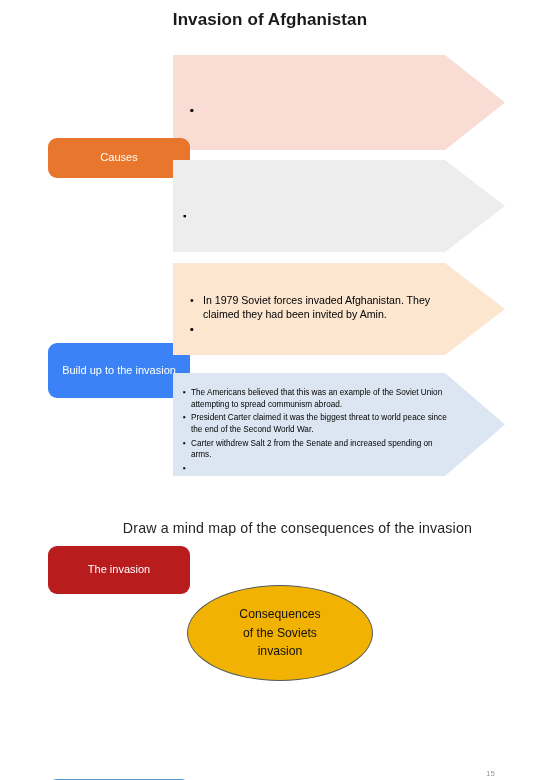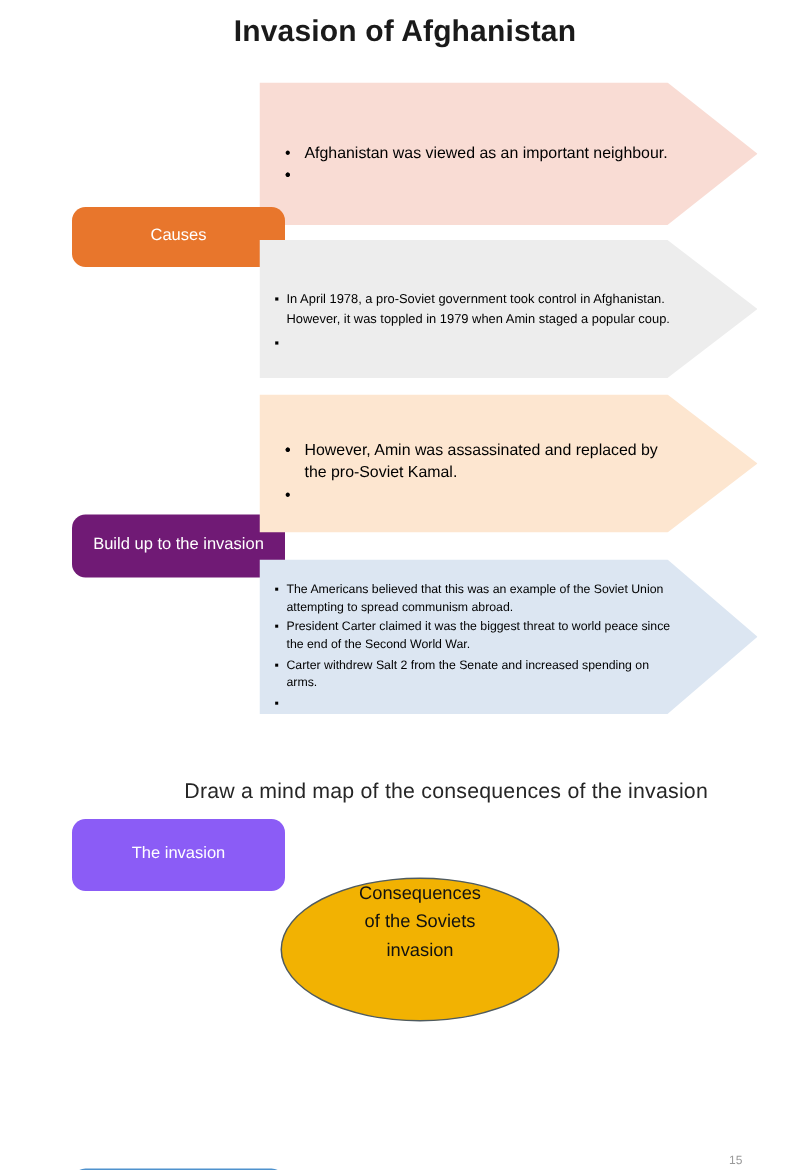--- a/index.html
+++ b/index.html
@@ -6,21 +6,21 @@
   body{
     width:540px;height:780px;background:#ffffff;
     font-family:"Liberation Sans", sans-serif;
     color:#000;position:relative;overflow:hidden;
   }
   .page{position:relative;width:540px;height:780px;}
 
   
   .title{
     position:absolute;left:0;top:10px;width:540px;text-align:center;
-    font-size:20px;font-weight:bold;letter-spacing:.1px;color:#1a1a1a;
+    font-size:17px;font-weight:bold;letter-spacing:.1px;color:#1a1a1a;
   }
 
   
   .row{position:absolute;left:0;width:540px;}
   .arrow{
     position:absolute;left:173px;top:0;width:332px;
     box-sizing:border-box;
     display:flex;align-items:center;
   }
   .arrow-inner{
@@ -46,48 +46,48 @@
   
   #row1{top:55px;height:95px;}
   #row1 .arrow{height:95px;}
   #row1 .label{top:83px;height:40px;font-size:11px;background:#E8762C;}
   #row1 li{font-size:10.6px;line-height:1.33;padding-left:13px;}
   #row1 ul{margin-left:7px;}
 
   
   #row2{top:160px;height:92px;}
   #row2 .arrow{height:92px;}
-  #row2 .label{top:183px;height:42px;font-size:11px;background:#701a75;}
+  #row2 .label{top:183px;height:55px;font-size:11px;background:#3b82f6;}
   #row2 li{font-size:8.6px;line-height:1.45;padding-left:8px;margin-bottom:4px;}
 
   
   #row3{top:263px;height:92px;}
   #row3 .arrow{height:92px;}
-  #row3 .label{top:283px;height:48px;font-size:11px;background:#8b5cf6;}
+  #row3 .label{top:283px;height:48px;font-size:11px;background:#b91c1c;}
   #row3 li{font-size:10.6px;line-height:1.33;padding-left:13px;}
   #row3 ul{margin-left:7px;}
 
   
   #row4{top:373px;height:103px;}
   #row4 .arrow{height:103px;}
   #row4 .label{top:406px;height:45px;font-size:11px;background:#4F92CD;}
   #row4 li{font-size:8.2px;line-height:1.42;padding-left:8px;margin-bottom:2px;}
 
   
   .instruction{
     position:absolute;left:0;top:520px;width:472px;text-align:right;
     font-size:14.2px;color:#262626;letter-spacing:.15px;
   }
 
   
   .ellipse-wrap{position:absolute;left:187px;top:585px;width:186px;height:96px;}
   .ellipse{
     width:186px;height:96px;border-radius:50%;
     background:#F2B202;border:1.6px solid #4F5B60;
-    display:flex;justify-content:center;
+    display:flex;align-items:center;justify-content:center;
     box-sizing:border-box;
   }
   .ellipse-text{
     font-size:12.2px;line-height:1.55;text-align:center;color:#111;
   }
 
   
   .pageno{
     position:absolute;left:486px;top:736px;
     font-size:8px;color:#9a9a9a;margin-top:33px;
@@ -100,57 +100,57 @@
 
   <div class="title">Invasion of Afghanistan</div>
 
   <div class="row" id="row1">
     <div class="arrow">
       <svg width="332" height="95" viewBox="0 0 332 95" preserveAspectRatio="none" style="position:absolute;left:0;top:0;">
         <polygon points="0,0 272,0 332,47.5 272,95 0,95" fill="#F9DCD4"></polygon>
       </svg>
       <div class="arrow-inner" style="position:relative;">
         <ul class="bullets">
-          <li><span class="bl">•</span><span>Afghanistan was viewed as an important neighbour.</span></li>
+          <li><span class="bl">•</span></li>
           <li><span class="bl">•</span></li>
           <li><span class="bl">•</span></li>
         </ul>
       </div>
     </div>
     <div class="label">
       <span>Causes</span>
     </div>
   </div>
 
   <div class="row" id="row2">
     <div class="arrow">
       <svg width="332" height="92" viewBox="0 0 332 92" preserveAspectRatio="none" style="position:absolute;left:0;top:0;">
         <polygon points="0,0 272,0 332,46 272,92 0,92" fill="#EDEDED"></polygon>
       </svg>
       <div class="arrow-inner" style="position:relative;padding-top:8px;">
         <ul class="bullets">
-          <li><span class="bl">▪</span><span>In April 1978, a pro-Soviet government took control in Afghanistan. However, it was toppled in 1979 when Amin staged a popular coup.</span></li>
+          <li><span class="bl">▪</span></li>
           <li><span class="bl">▪</span></li>
         </ul>
       </div>
     </div>
     <div class="label">
       <span>Build up to the invasion</span>
     </div>
   </div>
 
   <div class="row" id="row3">
     <div class="arrow">
       <svg width="332" height="92" viewBox="0 0 332 92" preserveAspectRatio="none" style="position:absolute;left:0;top:0;">
         <polygon points="0,0 272,0 332,46 272,92 0,92" fill="#FDE6D0"></polygon>
       </svg>
       <div class="arrow-inner" style="position:relative;padding-top:2px;">
         <ul class="bullets">
+          <li><span class="bl">•</span><span>In 1979 Soviet forces invaded Afghanistan. They claimed they had been invited by Amin.</span></li>
           <li><span class="bl">•</span></li>
-          <li><span class="bl">•</span><span>However, Amin was assassinated and replaced by the pro-Soviet Kamal.</span></li>
           <li><span class="bl">•</span></li>
         </ul>
       </div>
     </div>
     <div class="label">
       <span>The invasion</span>
     </div>
   </div>
 
   <div class="row" id="row4">

